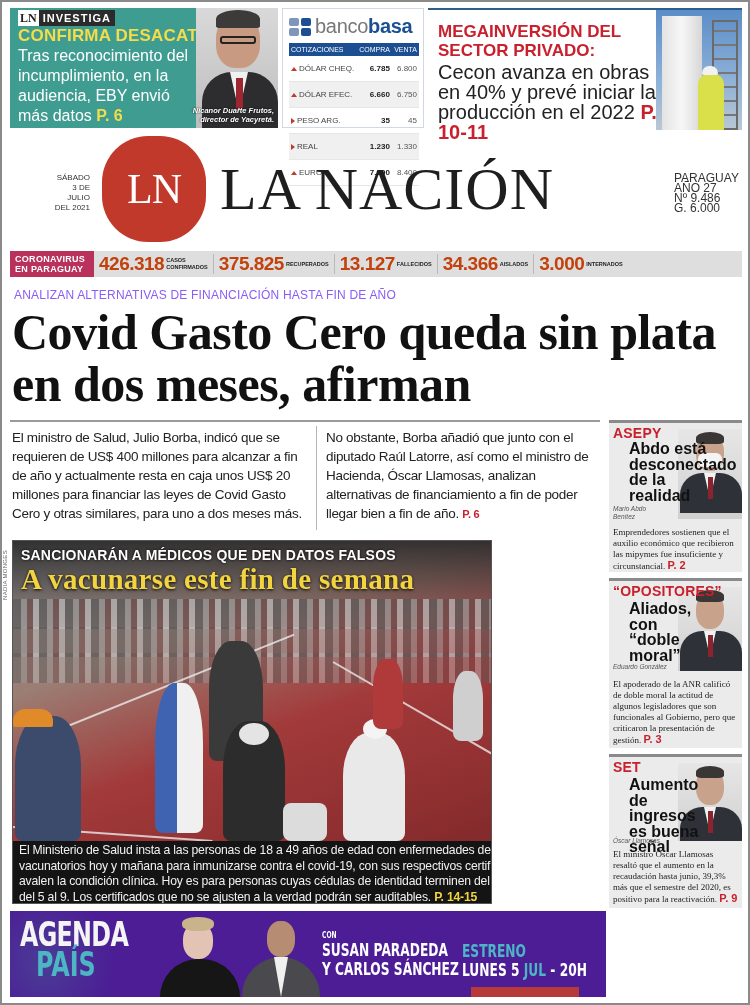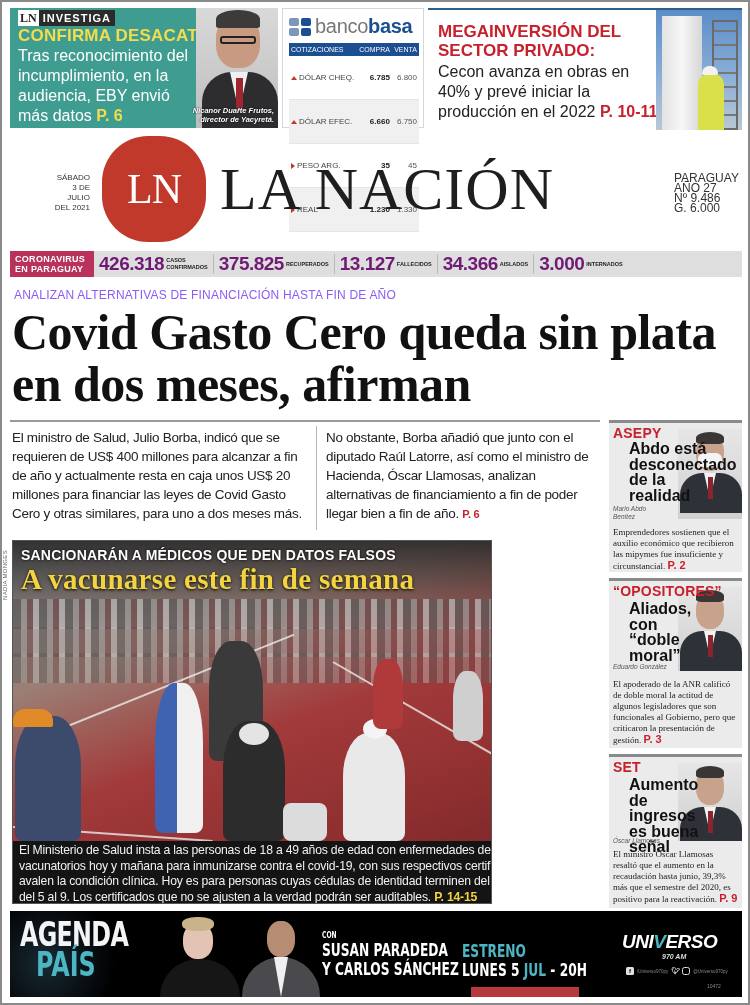--- a/index.html
+++ b/index.html
@@ -29,51 +29,51 @@
     .teaser-banco { position: absolute; left: 272px; top: 0; width: 142px; height: 120px; background: #fff; border: 1px solid #cfd8e3; }
     .banco-logo { position: absolute; left: 6px; top: 6px; display: flex; align-items: center; gap: 4px; }
     .banco-icon { width: 22px; height: 18px; display: grid; grid-template-columns: 1fr 1fr; grid-template-rows: 1fr 1fr; gap: 2px; }
     .banco-icon span { background: #1b4f91; border-radius: 2px; }
     .banco-icon span:nth-child(1), .banco-icon span:nth-child(3) { background: #7d96b9; }
     .banco-name { font-size: 20px; color: #777; letter-spacing: -0.3px; }
     .banco-name b { color: #1b4f91; }
     .rates { position: absolute; left: 6px; top: 34px; width: 130px; border-collapse: collapse; font-size: 8px; }
     .rates th { background: #1b4f91; color: #fff; font-weight: normal; font-size: 7px; padding: 3px 2px; text-align: left; }
     .rates th.num { text-align: right; }
-    .rates td { padding: 17px 2px; color: #444; border-bottom: 1px solid #e6e6e6; }
+    .rates td { padding: 8px 2px; color: #444; border-bottom: 1px solid #e6e6e6; }
     .rates tr:nth-child(even) td { background: #f0f0f0; }
     .rates td.buy { font-weight: bold; color: #222; text-align: right; }
     .rates td.sell { text-align: right; color: #555; }
     .arrow { display: inline-block; width: 0; height: 0; margin-right: 2px; vertical-align: middle; }
     .arrow.up { border-left: 3px solid transparent; border-right: 3px solid transparent; border-bottom: 4px solid #c0392b; }
     .arrow.right { border-top: 3px solid transparent; border-bottom: 3px solid transparent; border-left: 4px solid #c0392b; }
 
     .teaser-mega { position: absolute; left: 418px; top: 0; width: 314px; height: 120px; background: #fff; border-top: 2px solid #2b5f8c; }
     .mega-kicker { position: absolute; left: 10px; top: 12px; width: 210px; color: #c8202d; font-weight: bold; font-size: 17px; line-height: 19px; }
-    .mega-body { position: absolute; left: 10px; top: 52px; width: 225px; font-size: 16px; line-height: 20px; color: #222; }
+    .mega-body { position: absolute; left: 10px; top: 52px; width: 225px; font-size: 20px; line-height: 20px; color: #222; }
     .mega-body .pg { color: #c8202d; font-weight: bold; }
     .mega-photo { position: absolute; right: 0; top: 0; width: 86px; height: 120px; background: linear-gradient(180deg, #5b8dc8 0%, #8fb2d8 60%, #b9c7d3 100%); overflow: hidden; }
     .tower { position: absolute; left: 6px; top: 6px; width: 40px; height: 114px; background: linear-gradient(90deg, #e3e3e3, #f7f7f7, #d6d6d6); }
     .scaffold { position: absolute; right: 4px; top: 10px; width: 26px; height: 110px; border: 2px solid #6a6a6a; background: repeating-linear-gradient(0deg, transparent 0 12px, #777 12px 14px); }
     .worker { position: absolute; left: 42px; top: 64px; width: 26px; height: 56px; background: #d9e04a; border-radius: 10px 10px 0 0; }
     .worker-hat { position: absolute; left: 46px; top: 56px; width: 16px; height: 9px; background: #f2f2f2; border-radius: 8px 8px 2px 2px; }
 
     
     .masthead { position: absolute; left: 10px; top: 135px; width: 732px; height: 108px; }
     .date-block { position: absolute; left: 40px; top: 38px; width: 40px; text-align: right; font-size: 8px; line-height: 10px; color: #333; }
     .ln-logo { position: absolute; left: 92px; top: 1px; width: 104px; height: 106px; border-radius: 46px; background: #c0392b; display: flex; align-items: center; justify-content: center; color: #fff; font-family: "Liberation Serif", serif; font-size: 42px; letter-spacing: -1px; }
     .brand-title { position: absolute; left: 210px; top: 16px; font-family: "Liberation Serif", serif; font-size: 60px; letter-spacing: 1px; color: #1e1e1e; line-height: 76px; white-space: nowrap; }
     .issue-block { position: absolute; left: 664px; top: 38px; font-size: 12px; line-height: 10px; color: #333; }
 
     
     .covid-bar { position: absolute; left: 10px; top: 251px; width: 732px; height: 26px; background: #dedede; display: flex; align-items: center; }
     .covid-label { height: 26px; width: 84px; background: #b8325c; color: #fff; font-weight: bold; font-size: 9px; line-height: 10px; padding: 3px 5px; letter-spacing: 0.3px; }
     .covid-stat { display: flex; align-items: center; padding: 0 5px; border-right: 1px solid #b9b9b9; height: 20px; }
     .covid-stat:last-child { border-right: none; }
-    .covid-num { color: #701a75; font-weight: bold; font-size: 19px; letter-spacing: -0.5px; }
+    .covid-num { color: #c2410c; font-weight: bold; font-size: 19px; letter-spacing: -0.5px; }
     .covid-lbl { font-size: 5.5px; font-weight: bold; color: #222; margin-left: 2px; line-height: 7px; text-transform: uppercase; }
 
     
     .lead-kicker { position: absolute; left: 14px; top: 288px; font-size: 12px; color: #8b5cf6; letter-spacing: 0.2px; }
     .lead-headline { position: absolute; left: 12px; top: 306px; width: 730px; font-family: "Liberation Serif", serif; font-weight: bold; font-size: 50px; line-height: 52px; letter-spacing: -0.5px; color: #111; }
     .lead-rule { position: absolute; left: 10px; top: 420px; width: 590px; height: 2px; background: #9a9a9a; }
     .lead-col { position: absolute; top: 428px; font-size: 13.5px; line-height: 19px; color: #222; letter-spacing: -0.3px; }
     .lead-col.c1 { left: 12px; width: 298px; }
     .lead-col.c2 { left: 326px; width: 278px; }
     .col-divider { position: absolute; left: 316px; top: 426px; width: 1px; height: 104px; background: #b5b5b5; }
@@ -103,21 +103,21 @@
     .side-body .pg { color: #c8202d; font-weight: bold; font-family: "Liberation Sans", sans-serif; font-size: 11px; }
     .side-photo { position: absolute; right: 0; width: 64px; background: linear-gradient(180deg, #e6e6e6, #d0d0d0); overflow: hidden; }
     .sp-head { position: absolute; left: 18px; top: 6px; width: 28px; height: 36px; border-radius: 45%; background: #c9a28c; }
     .sp-hair { position: absolute; left: 18px; top: 3px; width: 28px; height: 12px; border-radius: 50% 50% 20% 20%; background: #3a3636; }
     .sp-suit { position: absolute; left: 2px; top: 44px; width: 62px; height: 40px; border-radius: 22px 22px 0 0; background: #2f3138; }
     .sp-shirt { position: absolute; left: 26px; top: 44px; width: 12px; height: 26px; background: #f2f2f2; clip-path: polygon(0 0, 100% 0, 50% 100%); }
     .sp-tie { position: absolute; left: 30px; top: 48px; width: 5px; height: 22px; background: #8c2430; }
     .sp-mask { position: absolute; left: 20px; top: 24px; width: 24px; height: 14px; border-radius: 6px; background: #f4f4f4; }
 
     
-    .ad { position: absolute; left: 10px; top: 911px; width: 732px; height: 86px; background: #000000; overflow: hidden; }
+    .ad { position: absolute; left: 10px; top: 911px; width: 596px; height: 86px; background: #4c1d95; overflow: hidden; }
     .ad-agenda { position: absolute; left: 10px; top: 8px; font-family: "DejaVu Sans", sans-serif; font-weight: bold; font-size: 34px; line-height: 30px; color: #f4f4f4; transform: scaleX(0.7); transform-origin: left top; letter-spacing: -1px; }
     .ad-pais { position: absolute; left: 26px; top: 38px; font-family: "DejaVu Sans", sans-serif; font-weight: bold; font-size: 34px; line-height: 30px; color: #4db6c4; transform: scaleX(0.7); transform-origin: left top; }
     .ad-glow { position: absolute; left: 0; top: 0; width: 120px; height: 86px; background: radial-gradient(circle at 30% 60%, rgba(70,120,150,0.35), rgba(0,0,0,0) 70%); }
     .host { position: absolute; bottom: 0; border-radius: 40px 40px 0 0; }
     .host-face { position: absolute; border-radius: 45%; }
     .ad-con { position: absolute; left: 312px; top: 20px; color: #fff; font-size: 8px; font-weight: bold; font-family: "DejaVu Sans", sans-serif; transform: scaleX(0.75); transform-origin: left top; }
     .ad-hosts { position: absolute; left: 312px; top: 30px; color: #fff; font-family: "DejaVu Sans", sans-serif; font-weight: bold; font-size: 17px; line-height: 19px; transform: scaleX(0.72); transform-origin: left top; white-space: nowrap; }
     .ad-estreno { position: absolute; left: 452px; top: 30px; color: #4db6c4; font-family: "DejaVu Sans", sans-serif; font-weight: bold; font-size: 17px; transform: scaleX(0.72); transform-origin: left top; }
     .ad-date { position: absolute; left: 452px; top: 49px; color: #fff; font-family: "DejaVu Sans", sans-serif; font-weight: bold; font-size: 17px; transform: scaleX(0.72); transform-origin: left top; white-space: nowrap; }
     .ad-date .jul { color: #4db6c4; }

